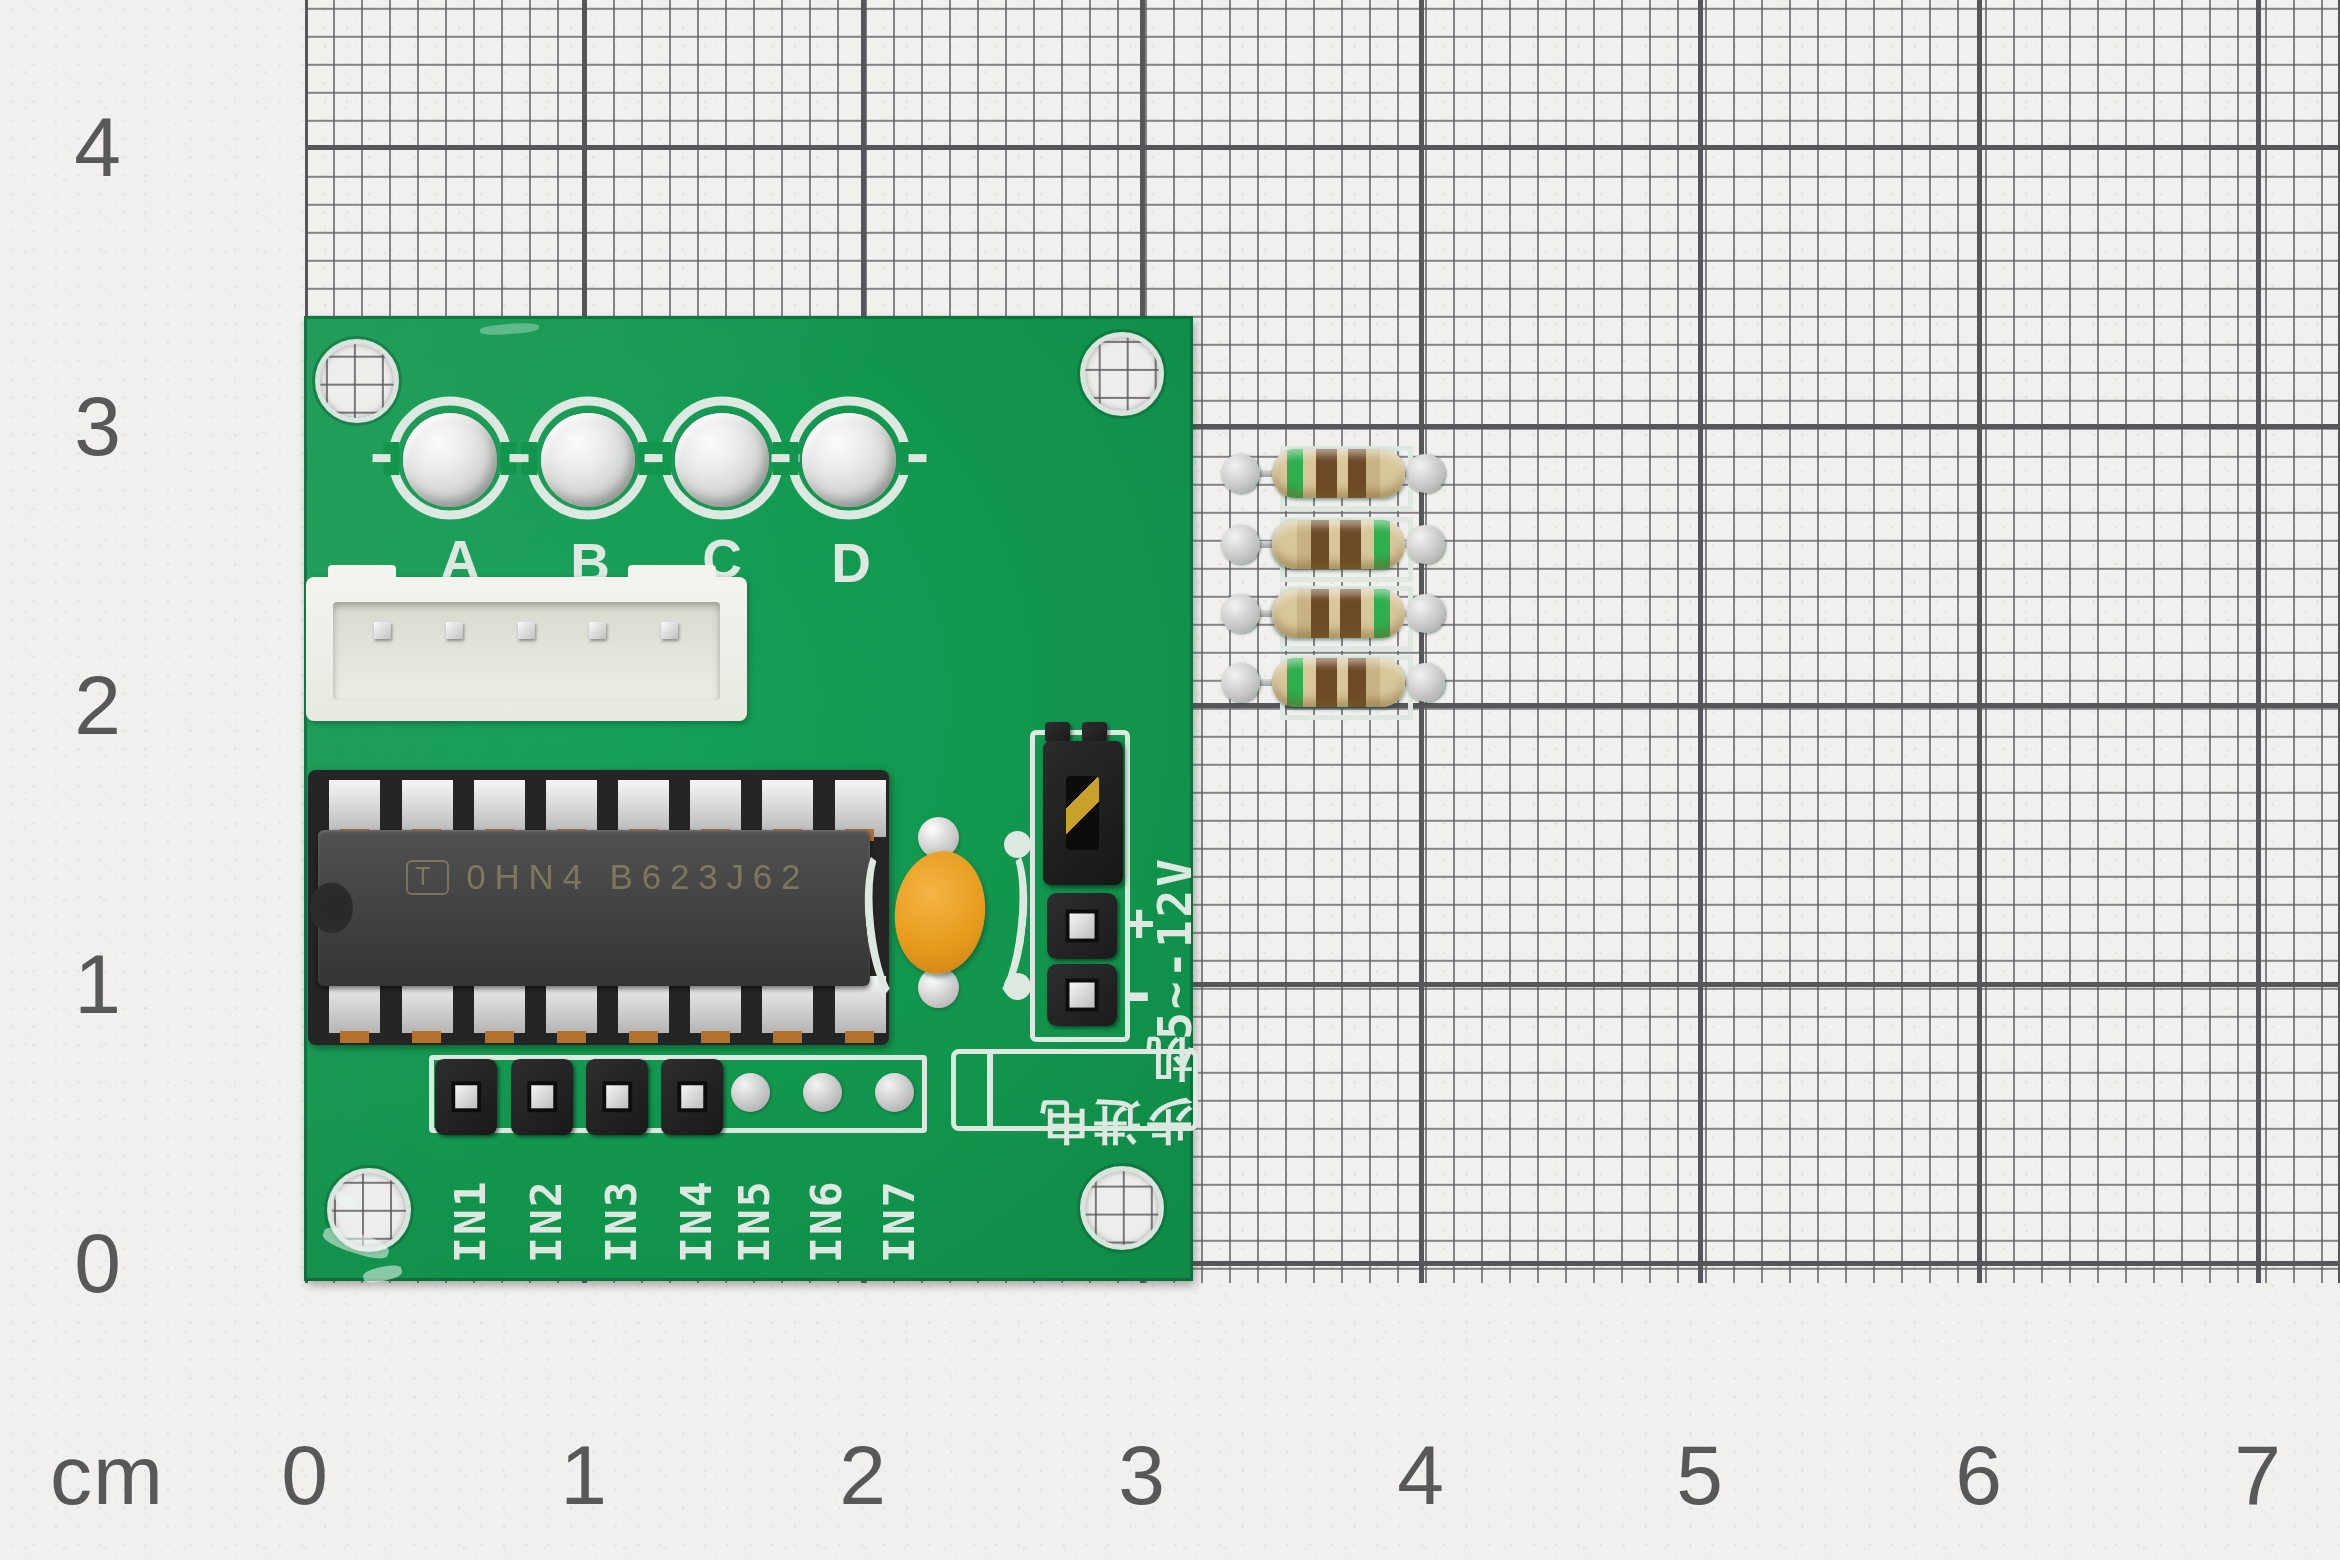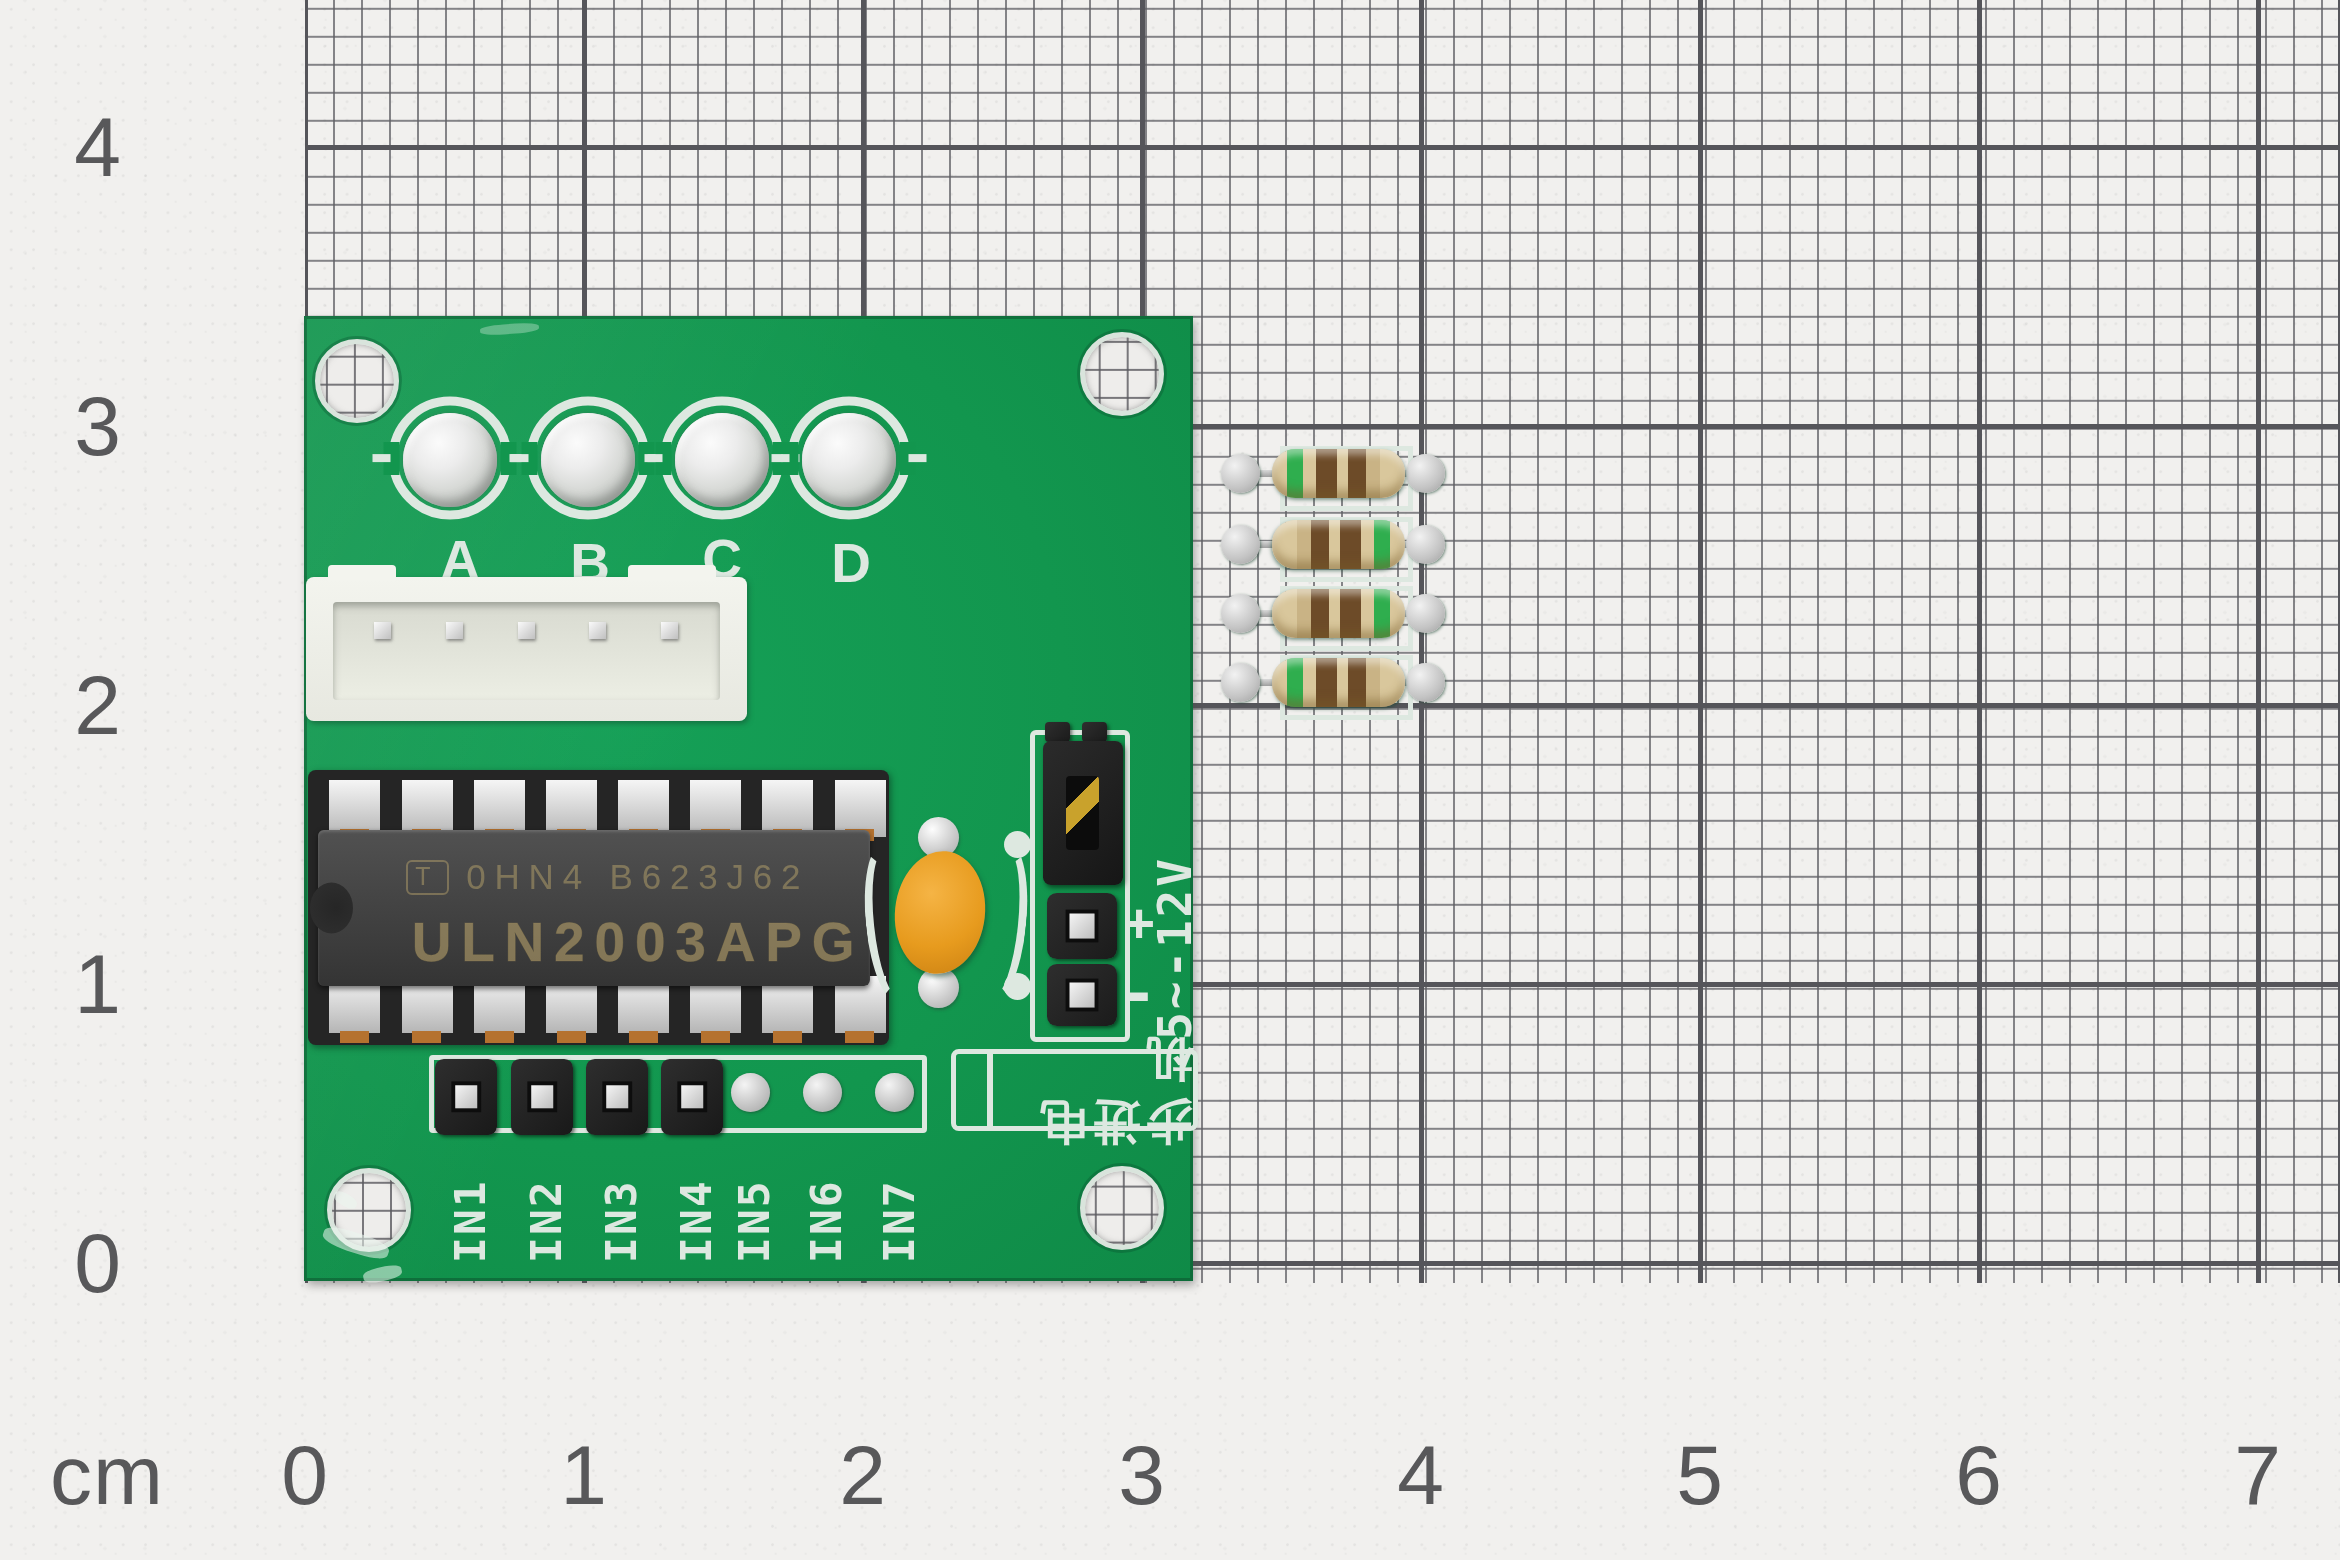--- a/index.html
+++ b/index.html
@@ -246,21 +246,20 @@
     <div class="sock-copper" style="left:393px;bottom:2px;"></div>
     <div class="sock-copper" style="left:465px;bottom:2px;"></div>
     <div class="sock-copper" style="left:537px;bottom:2px;"></div>
 
     <div class="ic-body">
       <div class="ic-notch"></div>
       <div class="ic-line1">
         <span class="ic-logo">T</span>
         <span>0HN4 B623J62</span>
       </div>
-      <div class="ic-line2">ULN2003APG</div>
     </div>
   </div>
 
   <div class="solder" style="left:614px;top:501px;width:41px;height:41px;"></div>
   <div class="solder" style="left:614px;top:651px;width:41px;height:41px;"></div>
   <div class="cap-body" style="left:591px;top:535px;"></div>
   <div class="silk-arc" style="left:562px;top:527px;border-left-color:#dde8e0;transform:rotate(-6deg);"></div>
   <div class="silk-arc" style="left:671px;top:527px;border-right-color:#dde8e0;transform:rotate(6deg);"></div>
   <div class="silk-dot" style="left:700px;top:515px;"></div>
   <div class="silk-dot" style="left:700px;top:657px;"></div>

